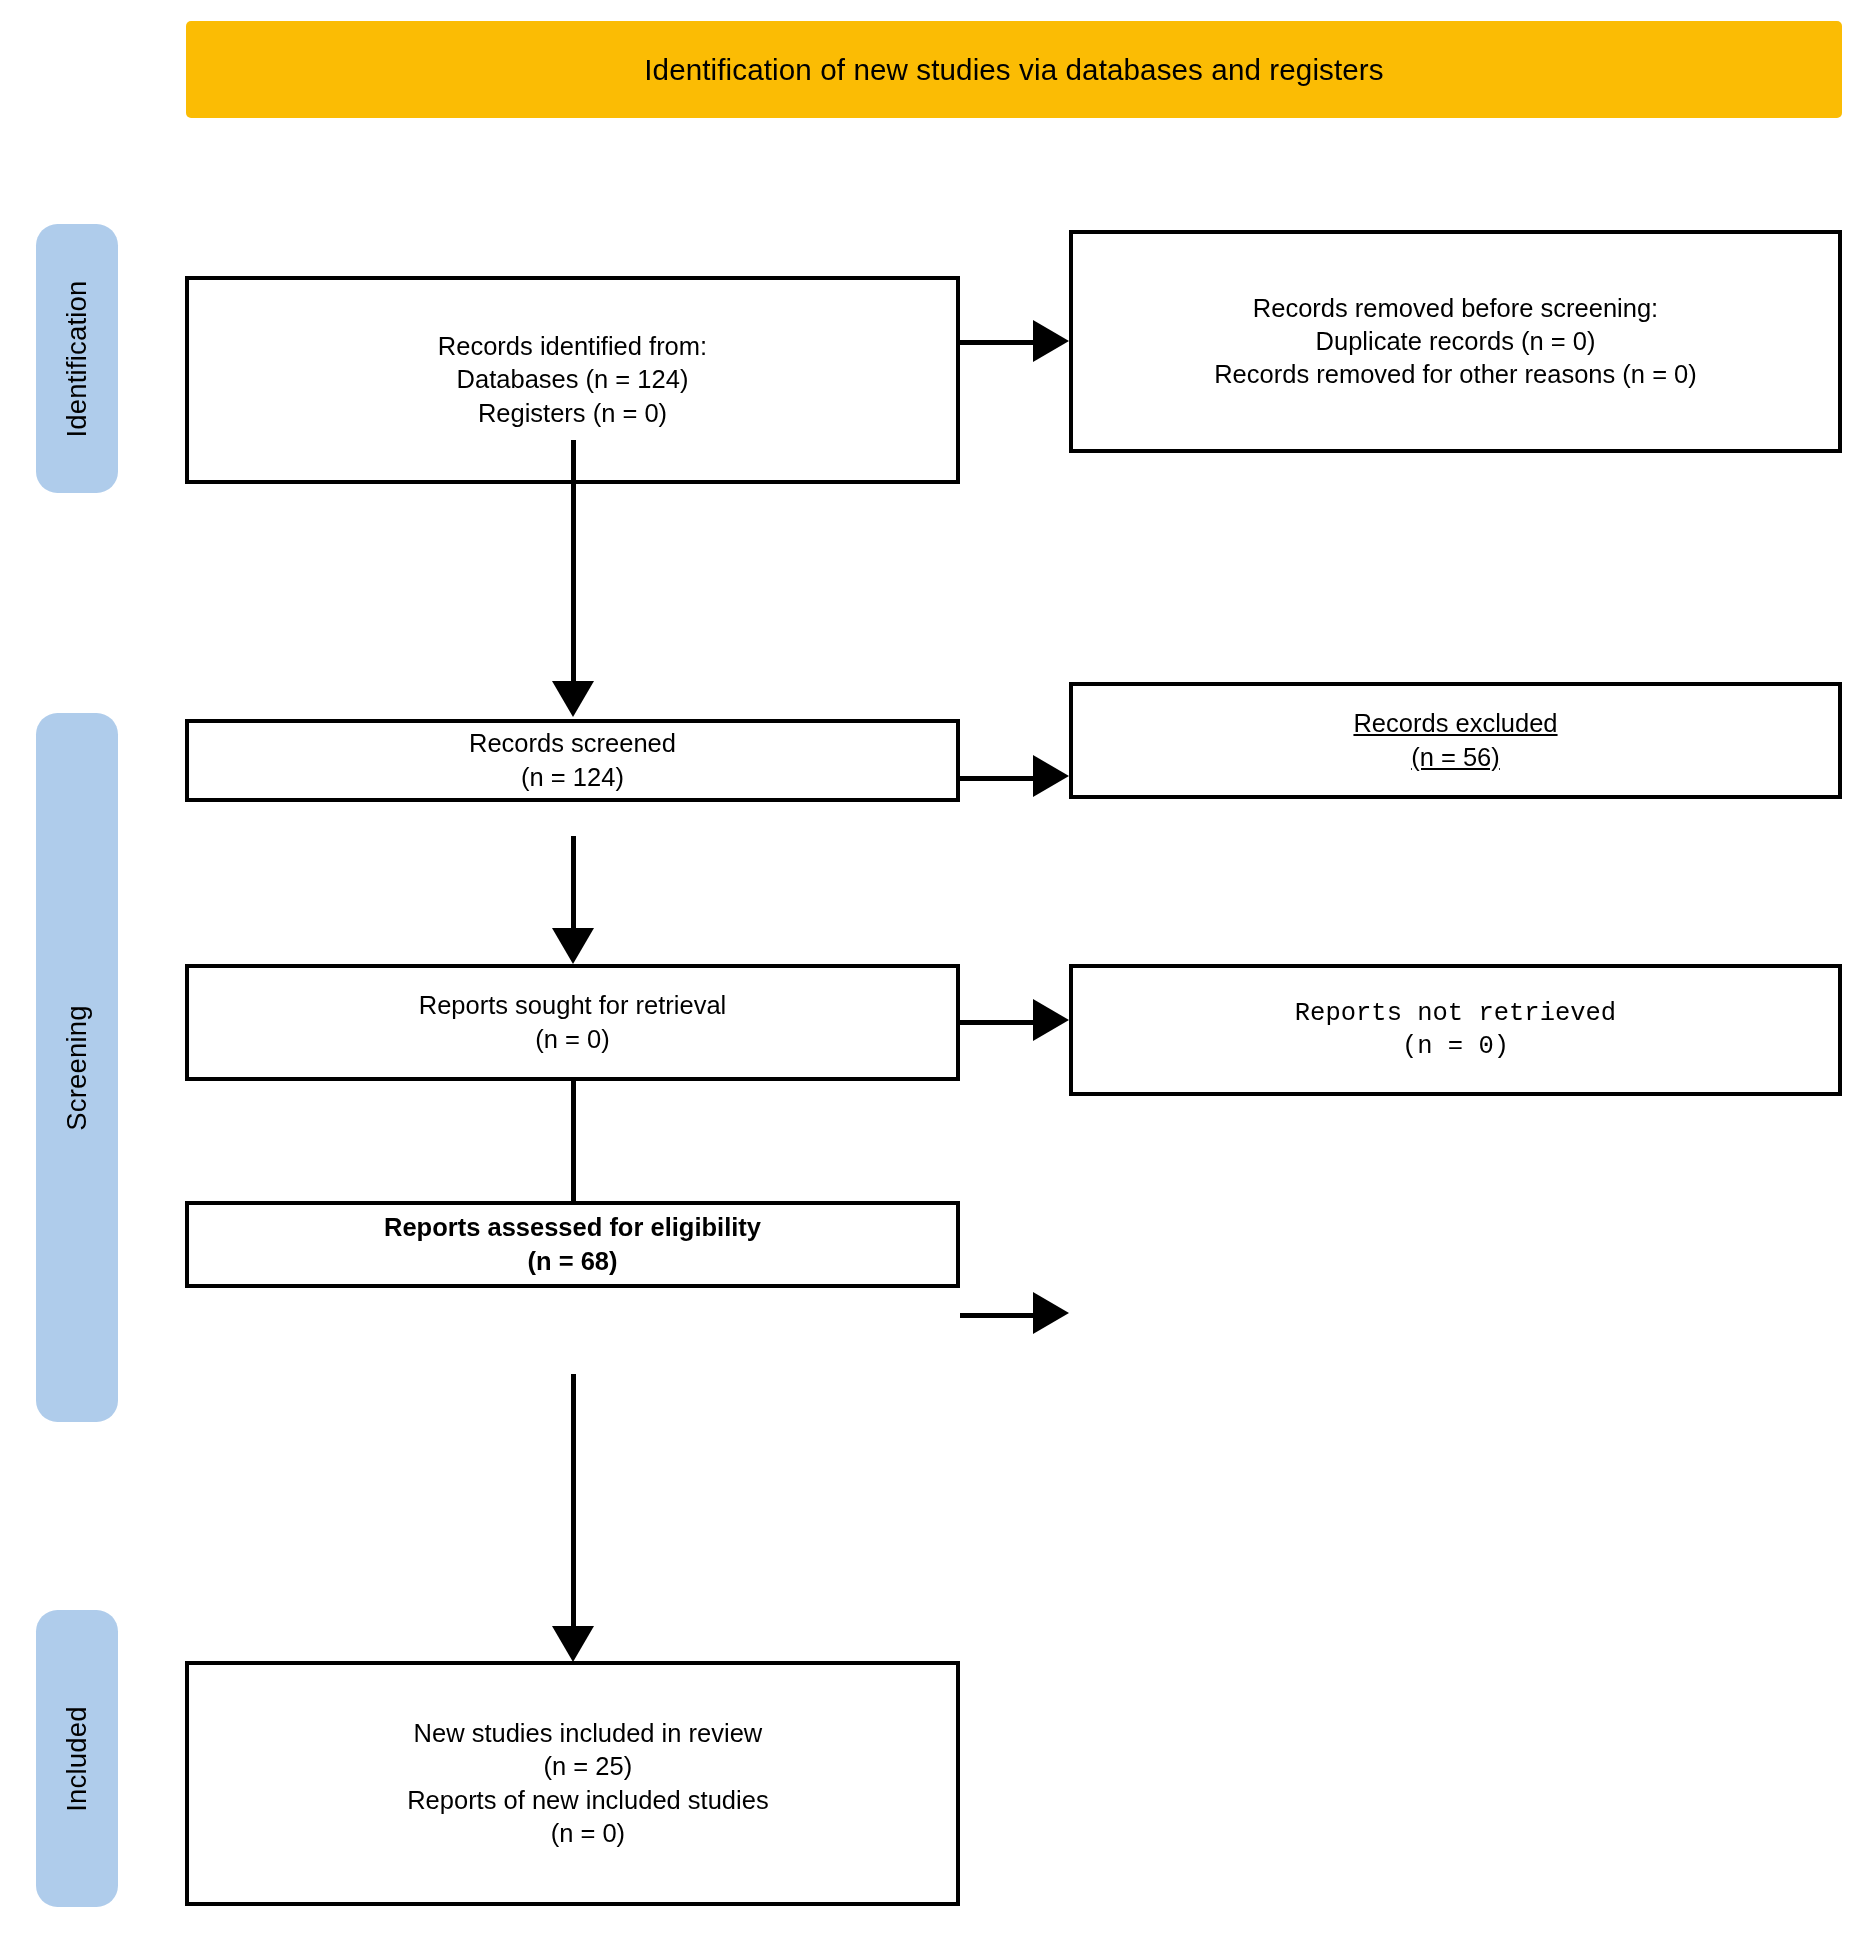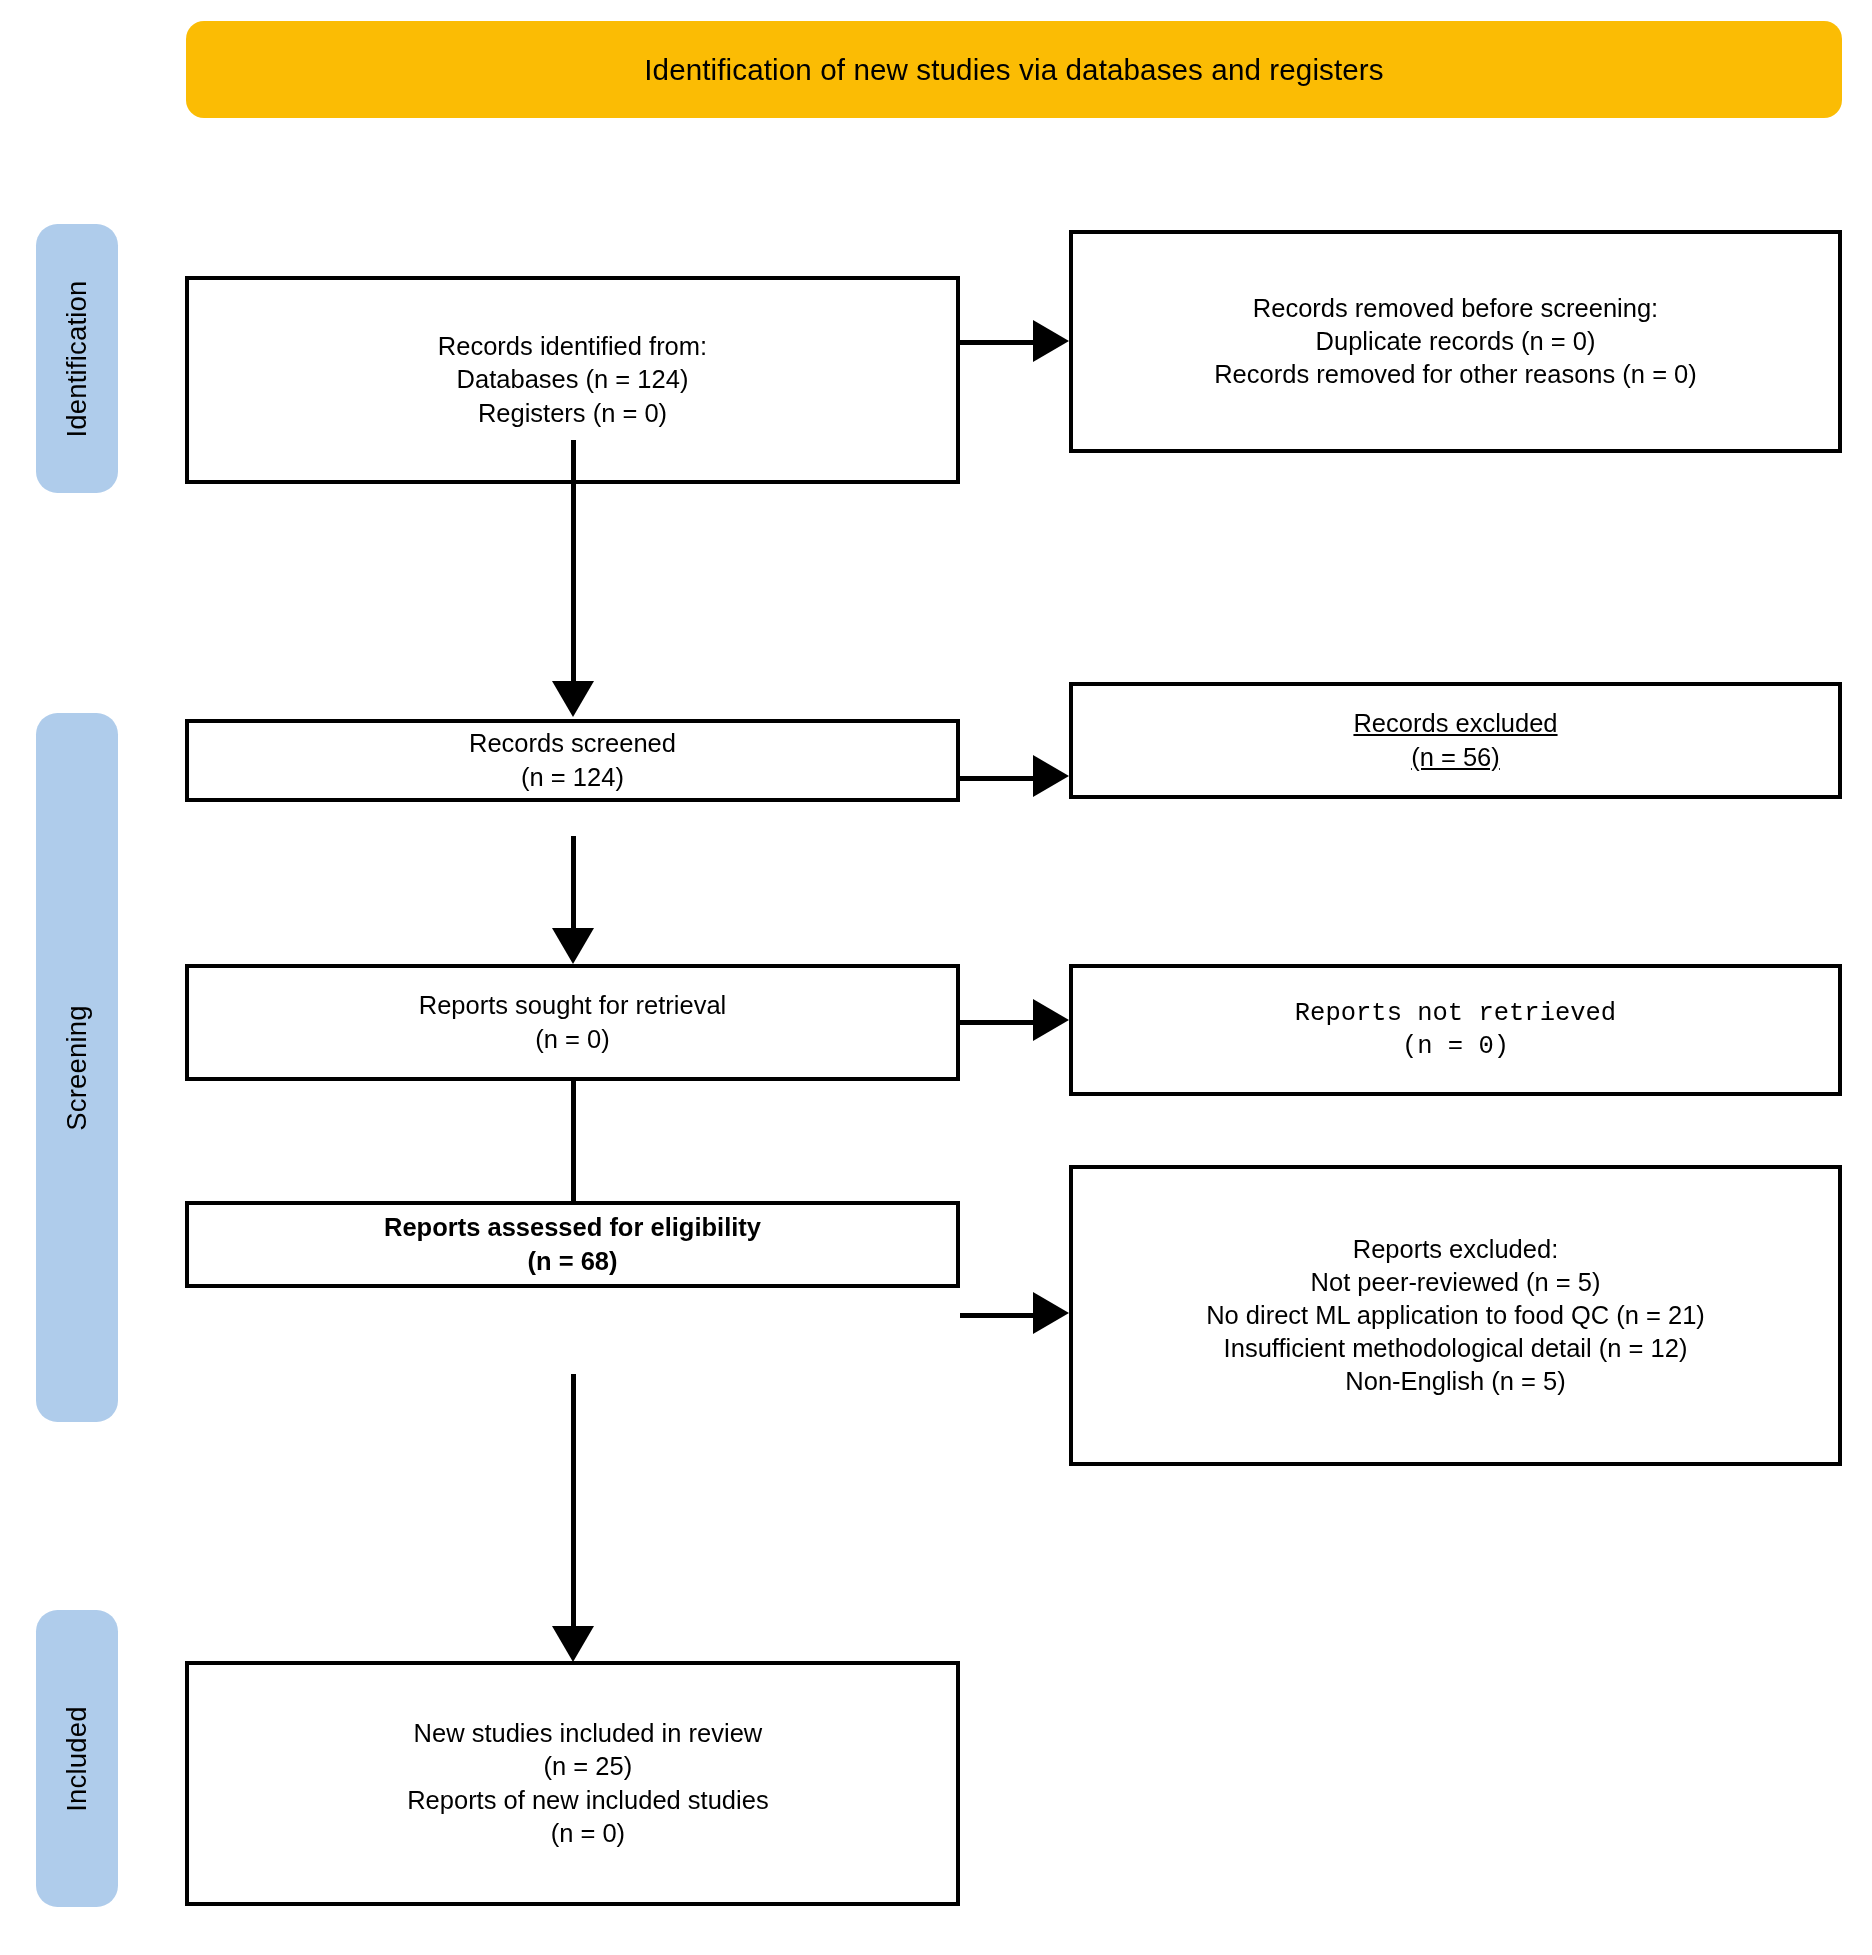--- a/index.html
+++ b/index.html
@@ -14,21 +14,21 @@
     background:#ffffff;
     overflow:hidden;
   }
 
   
   .banner {
     position:absolute;
     left:186px; top:21.4px;
     width:1656px; height:97px;
     background:var(--banner-bg, #FBBC04);
-    border-radius:18px;
+    border-radius:5px;
     display:flex; align-items:center; justify-content:center;
   }
   .banner-text {
     font-size:29.6px;
     color:#000000;
     letter-spacing:0.1px;
     white-space:nowrap;
   }
 
   
@@ -198,27 +198,20 @@
   <div class="arrow-right h3-head"></div>
 
   <div class="conn v-stem v3"></div>
   <div class="arrow-down v3-head"></div>
 
   <div class="box col-left box-assessed">
     <div class="box-line">Reports assessed for eligibility</div>
     <div class="box-line">(n = 68)</div>
   </div>
 
-  <div class="box col-right box-repexcluded">
-    <div class="box-line">Reports excluded:</div>
-    <div class="box-line">Not peer-reviewed (n = 5)</div>
-    <div class="box-line">No direct ML application to food QC (n = 21)</div>
-    <div class="box-line">Insufficient methodological detail (n = 12)</div>
-    <div class="box-line">Non-English (n = 5)</div>
-  </div>
 
   <div class="conn h-stem h4"></div>
   <div class="arrow-right h4-head"></div>
 
   <div class="conn v-stem v4"></div>
   <div class="arrow-down v4-head"></div>
 
   <div class="box col-left box-included">
     <div class="box-line">New studies included in review</div>
     <div class="box-line">(n = 25)</div>

